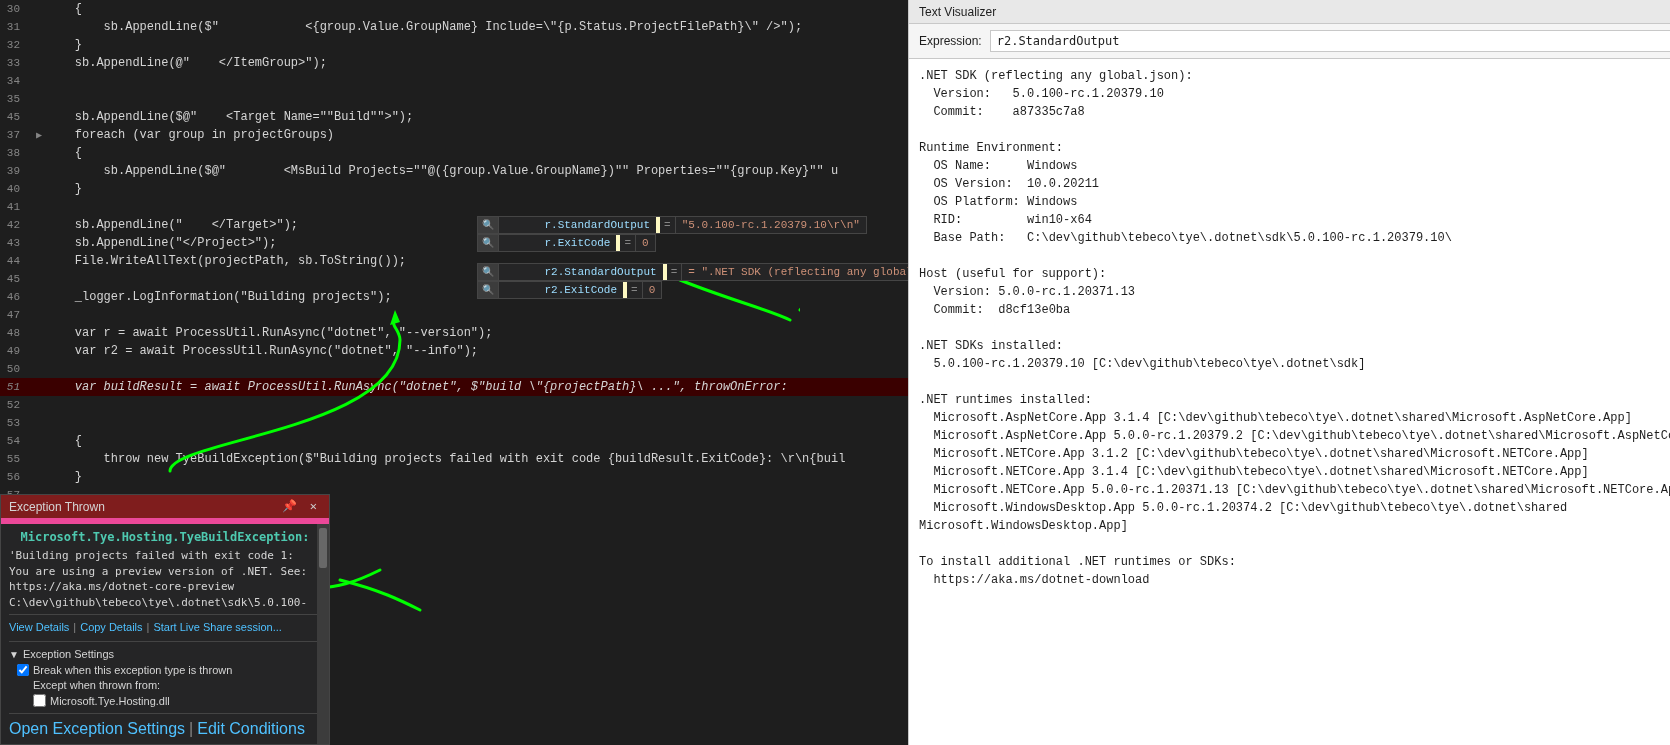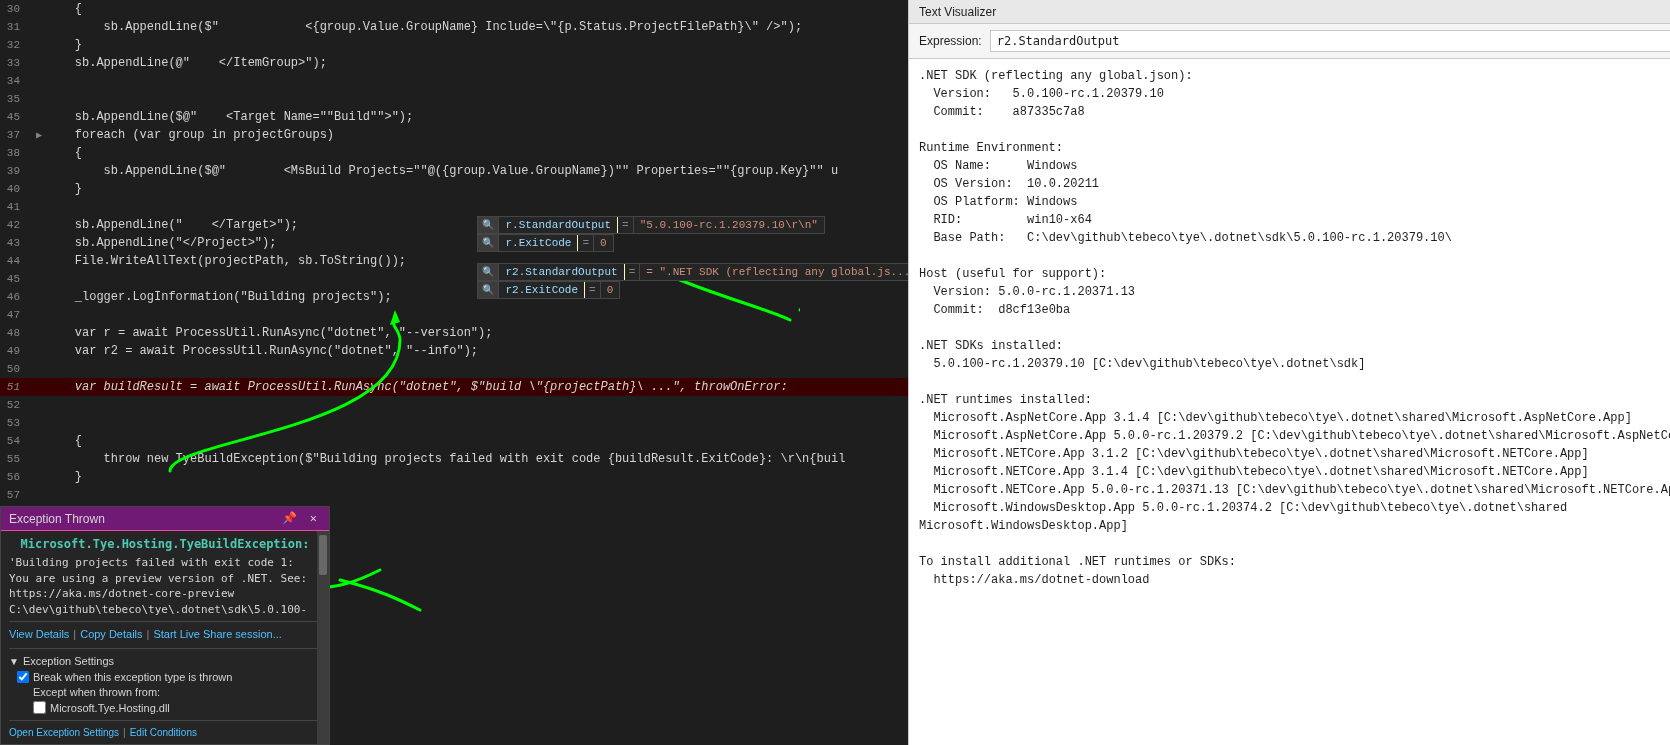--- a/index.html
+++ b/index.html
@@ -75,21 +75,22 @@
       color: #9cdcfe;
       font-size: 10px;
       border-right: 1px solid #454545;
     }
 
     .datatip-name {
       padding: 2px 6px;
       color: #9cdcfe;
       display: flex;
       align-items: center;
-      border-right: 1px solid #fef9c3;
+      border-right: 4px solid #fef9c3;
+      margin-left: 39px;
     }
 
     .datatip-sep {
       padding: 2px 4px;
       color: #858585;
       display: flex;
       align-items: center;
       border-right: 1px solid #454545;
     }
 
@@ -105,26 +106,26 @@
       position: absolute;
       left: 0;
       bottom: 0;
       width: 330px;
       background: #252526;
       border: 1px solid #454545;
       z-index: 20;
     }
 
     .exception-header {
-      background: #701a75;
+      background: #7f1d1d;
       padding: 4px 8px;
       display: flex;
       align-items: center;
       justify-content: space-between;
-      border-bottom: 1px solid #ec4899;
+      border-bottom: 6px solid #ec4899;
     }
 
     .exception-header-title {
       color: #d4d4d4;
       font-family: 'Segoe UI', sans-serif;
       font-size: 12px;
     }
 
     .exception-header-icons {
       display: flex;
@@ -251,21 +252,21 @@
       font-family: 'Segoe UI', sans-serif;
       font-size: 11px;
       color: #d4d4d4;
     }
 
     .bottom-links {
       display: flex;
       gap: 0;
       padding-top: 6px;
       font-family: 'Segoe UI', sans-serif;
-      font-size: 10px;
+      font-size: 16px;
       border-top: 1px solid #444;
       margin-top: 6px;
       align-items: flex-end;
     }
 
     
     .annotation-overlay {
       position: absolute;
       top: 0;
       left: 0;

